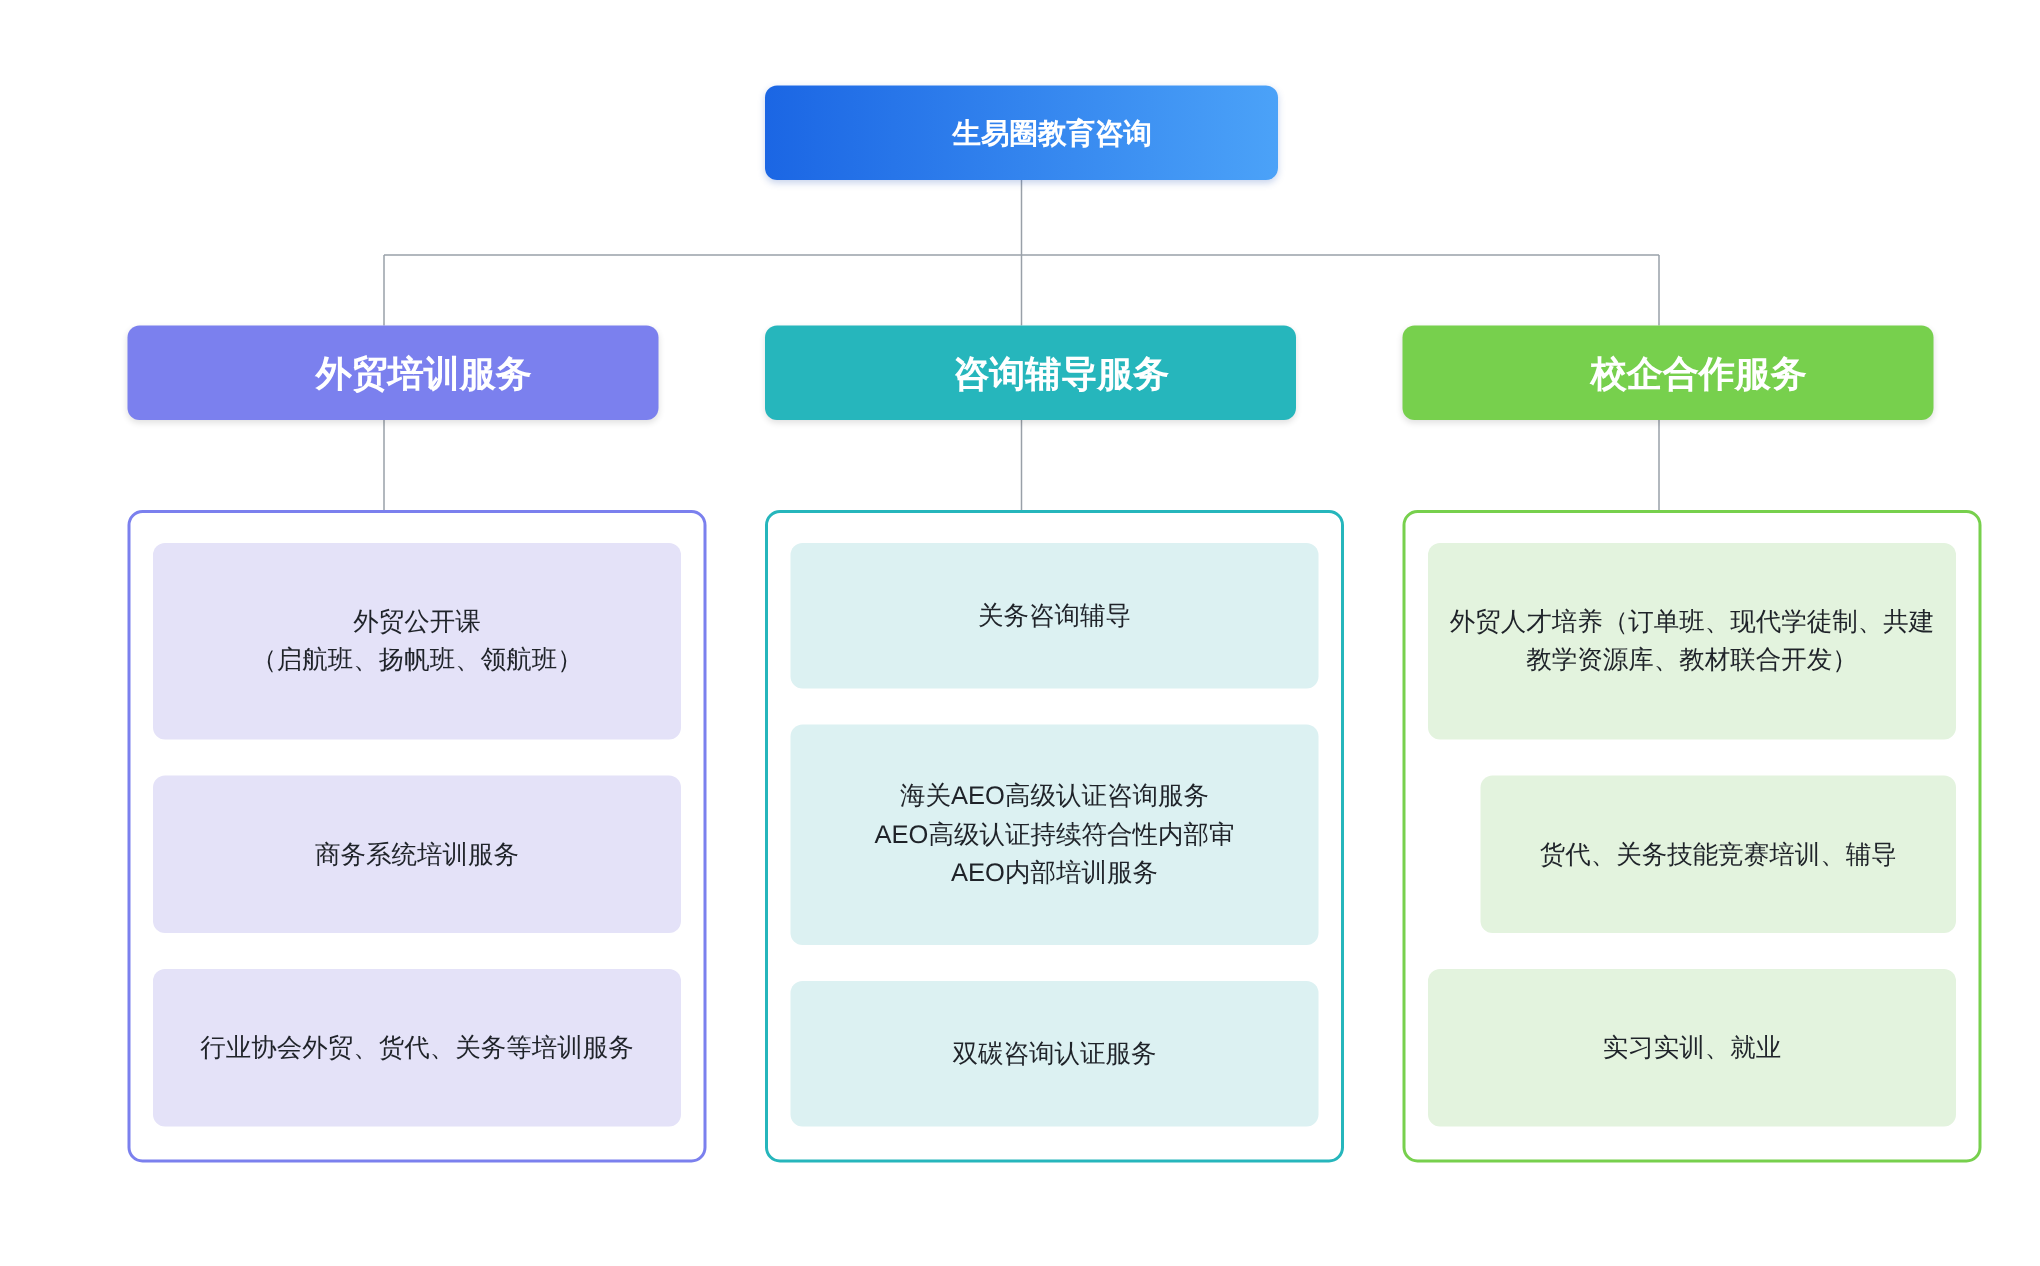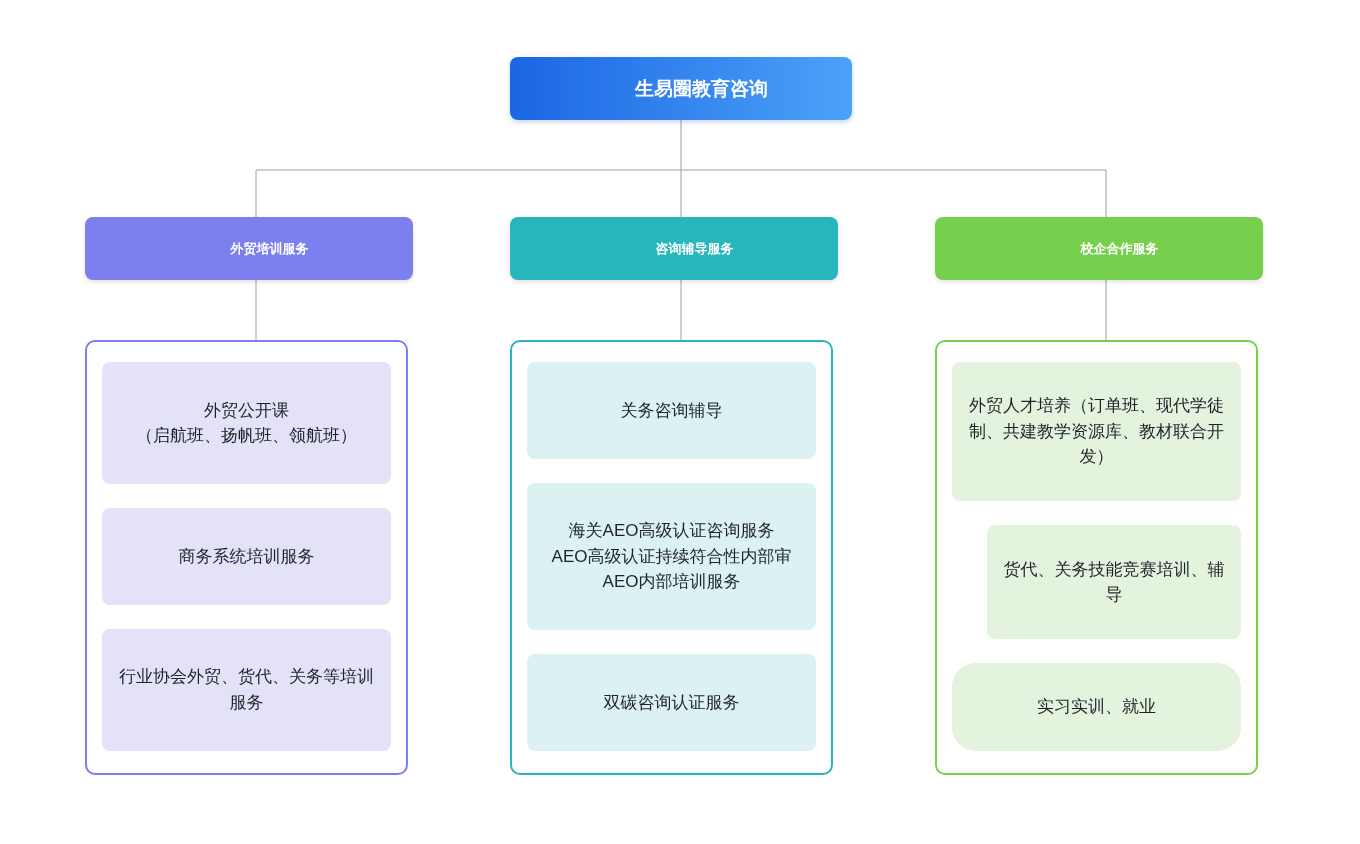--- a/index.html
+++ b/index.html
@@ -36,31 +36,31 @@
     width: 342px; height: 63px;
     border-radius: 8px;
     background: linear-gradient(90deg, var(--g1, #1b66e4), var(--g2, #4ba2f8));
     color: #ffffff;
     font-size: 19px;
     font-weight: bold;
     box-shadow: 0 2px 5px rgba(30, 80, 180, 0.25);
   }
   .branch-header {
     top: 217px;
-    width: 328px; height: 63px;
+    width: 354px; height: 63px;
     border-radius: 8px;
     color: #ffffff;
-    font-size: 13px;
+    font-size: 24px;
     font-weight: bold;
     box-shadow: 0 2px 4px rgba(0,0,0,0.12);
   }
   .group-box {
     position: absolute;
     top: 340px;
-    width: 323px; height: 435px;
+    width: 386px; height: 435px;
     box-sizing: border-box;
     border: 2px solid #888;
     border-radius: 10px;
     background: #ffffff;
     display: flex;
     flex-direction: column;
     gap: 24px;
     padding: 20px 15px 22px 15px;
   }
   .leaf {
@@ -125,16 +125,16 @@
     <div class="leaf" style="background: rgb(220, 241, 242);">关务咨询辅导</div>
     <div class="leaf" style="background: rgb(220, 241, 242);">海关AEO高级认证咨询服务
 AEO高级认证持续符合性内部审
 AEO内部培训服务</div>
     <div class="leaf" style="background: rgb(220, 241, 242);">双碳咨询认证服务</div>
   </div>
 
   <div class="group-box col2" style="border-color: rgb(119, 208, 77);">
     <div class="leaf" style="background: rgb(227, 243, 222);">外贸人才培养（订单班、现代学徒制、共建教学资源库、教材联合开发）</div>
     <div class="leaf" style="background: rgb(227, 243, 222); margin-left: 35px;">货代、关务技能竞赛培训、辅导</div>
-    <div class="leaf" style="background: rgb(227, 243, 222); border-radius: 24px;">实习实训、就业</div>
+    <div class="leaf" style="background: rgb(227, 243, 222);">实习实训、就业</div>
   </div>
 
 </div>
 
 </body></html>

